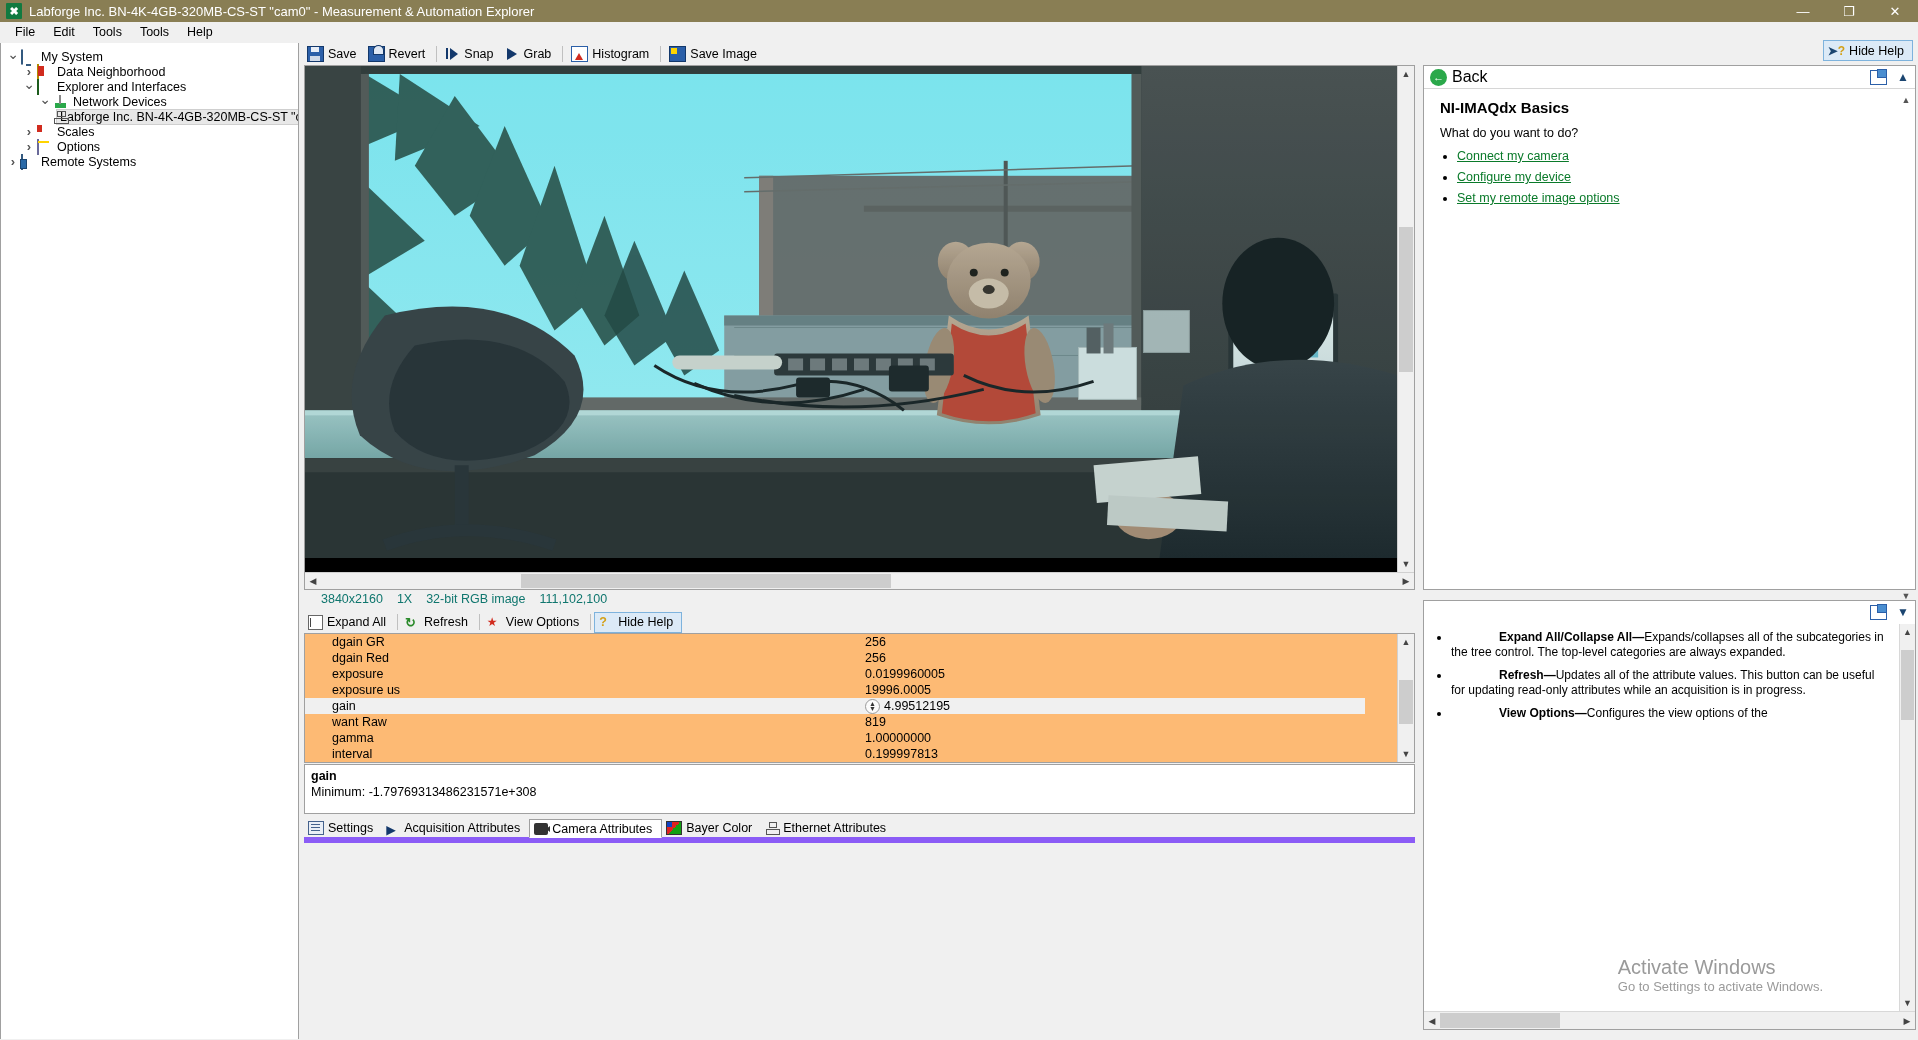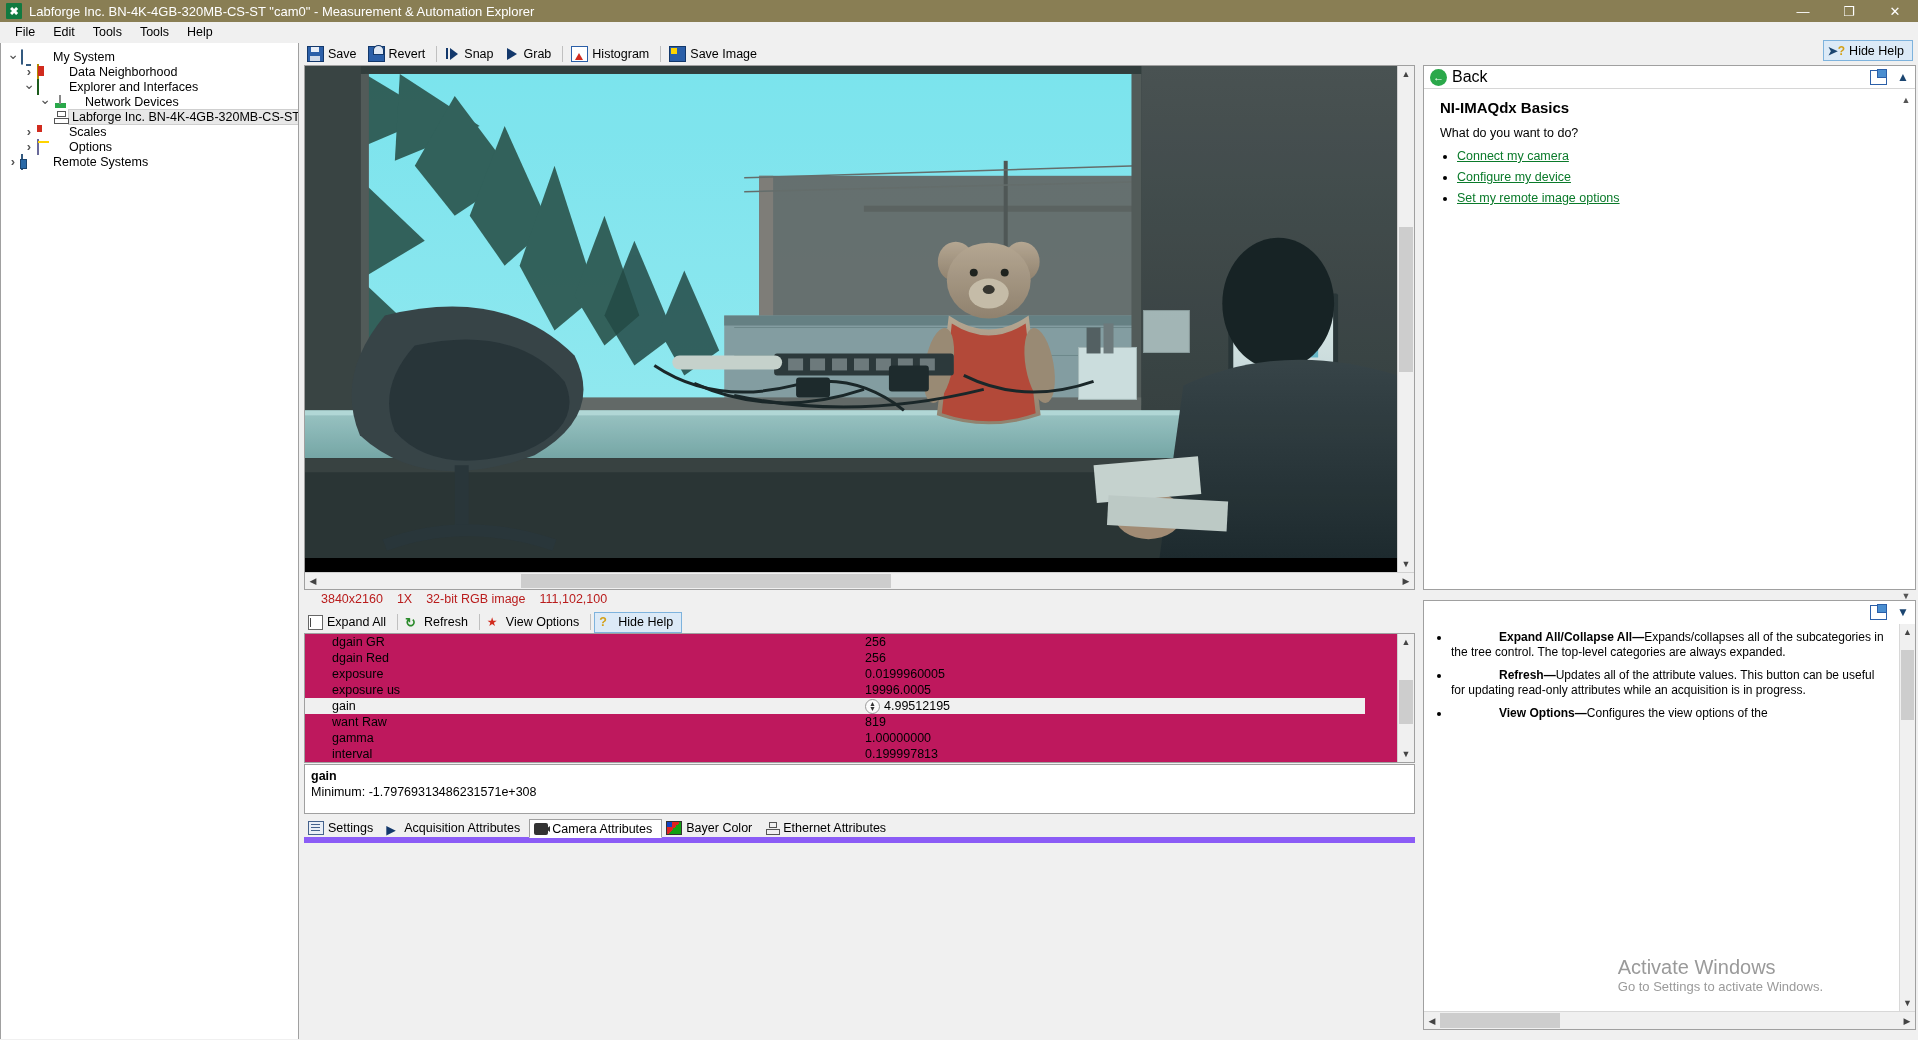--- a/index.html
+++ b/index.html
@@ -38,21 +38,21 @@
   
   .tree-pane{width:299px;background:#fff;border:1px solid #a0a0a0;border-top:none;
     margin:0;box-sizing:border-box;position:relative;overflow:hidden;}
   .tree{padding:6px 0 0 0;}
   .tnode{display:flex;align-items:center;height:15px;margin-bottom:0;white-space:nowrap;}
   .chev{width:16px;text-align:center;color:#555;font-size:10px;user-select:none;}
   .chev.open::before{content:"\2304";font-size:14px;position:relative;top:-3px;}
   .chev.closed::before{content:"\203A";font-size:13px;font-weight:bold;}
   .chev.none::before{content:"";}
   .ticon{width:16px;height:14px;margin-right:4px;display:inline-block;position:relative;}
-  .tlabel{font-size:12.5px;margin-left:12px;}
+  .tlabel{font-size:12.5px;}
   .tnode.sel .tlabel{background:#e8e8e8;padding:0 3px;outline:1px solid #cfcfcf;}
 
   .ic-monitor{background:linear-gradient(#8fb9e0,#5a86b5);border:1px solid #33597f;border-radius:1px;height:12px;width:15px;}
   .ic-monitor::after{content:"";position:absolute;left:5px;bottom:-2px;width:5px;height:2px;background:#33597f;}
   .ic-dataneigh{width:14px;height:13px;background:#ffd400;border:1px solid #b08a00;}
   .ic-dataneigh::after{content:"";position:absolute;left:1px;top:1px;width:6px;height:10px;background:#d12b1e;}
   .ic-devices{width:15px;height:13px;background:repeating-linear-gradient(90deg,#2e8b2e 0 2px,#7fd07f 2px 4px);border:1px solid #1d5c1d;}
   .ic-network{width:14px;height:13px;}
   .ic-network::before{content:"";position:absolute;left:2px;top:8px;width:11px;height:5px;background:#2aa84a;}
   .ic-network::after{content:"";position:absolute;left:6px;top:0px;width:2px;height:9px;background:#888;}
@@ -103,38 +103,38 @@
   .sc-arrow{height:16px;display:flex;align-items:center;justify-content:center;
      font-size:9px;color:#444;background:#f0f0f0;}
   .sc-track{flex:1;background:#f0f0f0;position:relative;}
   .sc-thumb-v{position:absolute;left:1px;right:1px;background:#cdcdcd;}
   .hscroll{height:16px;background:#f0f0f0;border-top:1px solid #d0d0d0;display:flex;align-items:stretch;}
   .sc-arrow-h{width:16px;display:flex;align-items:center;justify-content:center;font-size:9px;color:#444;}
   .sc-track-h{flex:1;position:relative;}
   .sc-thumb-h{position:absolute;top:1px;bottom:1px;background:#cdcdcd;}
 
   .imgstatus{height:18px;display:flex;align-items:center;padding-left:22px;
-     font-size:12.5px;color:#b91c1c;gap:0;}
+     font-size:12.5px;color:#0f766e;gap:0;}
   .imgstatus span{margin-right:14px;}
 
   
   .attr-tb{margin-left:5px;height:20px;display:flex;align-items:center;margin-top:4px;}
   .attr-tb .tb-sep{margin:0 3px;}
   .atb-btn{display:flex;align-items:center;height:19px;padding:0 8px 0 4px;font-size:12.5px;white-space:nowrap;}
   .atb-btn.active{background:#dceaf7;border:1px solid #7eb3dd;}
   .i-expand{width:13px;height:13px;border:1px solid #666;background:#fff;}
   .i-expand::after{content:"";position:absolute;left:1px;top:2px;width:4px;height:9px;
     border-left:1px solid #444;}
   .i-refresh{color:#2a8a2a;font-weight:bold;font-size:13px;}
   .i-view{color:#d12b1e;font-size:12px;}
   .i-help{color:#d4a017;font-weight:bold;}
 
   
   .attr-table{margin:1px 0 0 5px;width:1111px;height:130px;border:1px solid #a0a0a0;
-     background:#be185d;box-sizing:border-box;display:flex;overflow:hidden;position:relative;gap:32px;}
+     background:#fdba74;box-sizing:border-box;display:flex;overflow:hidden;position:relative;gap:32px;}
   .attr-rows{flex:1;min-width:0;}
   .arow{display:flex;height:16px;align-items:center;font-size:12.5px;border-bottom:0;}
   .arow.sel{background:#f0f0f0;}
   .acell-name{width:560px;padding-left:27px;box-sizing:border-box;white-space:nowrap;overflow:hidden;}
   .acell-val{flex:1;white-space:nowrap;display:flex;align-items:center;}
   .spinner{display:inline-flex;flex-direction:column;justify-content:center;align-items:center;
     width:13px;height:13px;border:1px solid #9a9a9a;border-radius:50%;margin-right:4px;
     font-size:7px;line-height:5px;color:#333;background:#fbfbfb;flex:none;}
 
   

